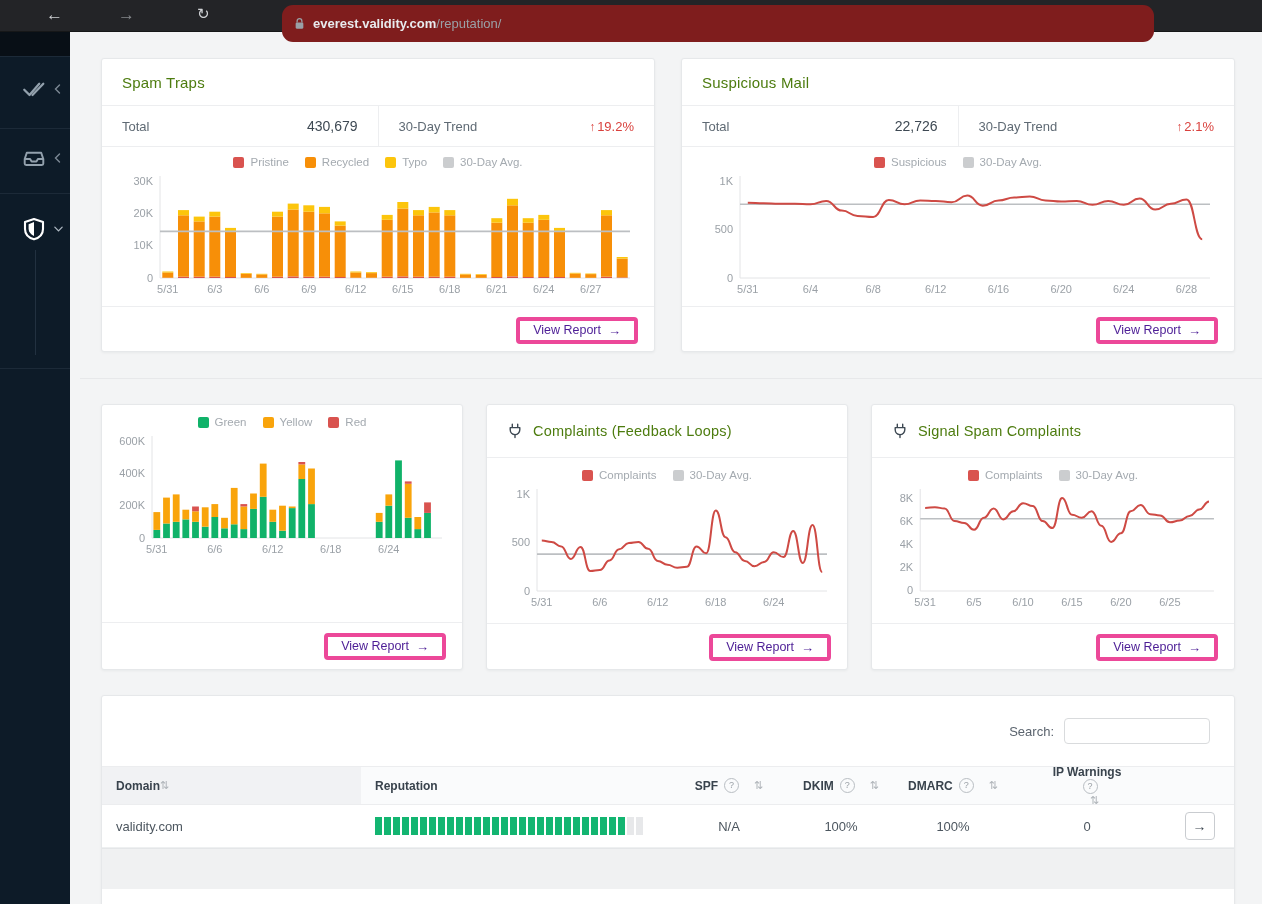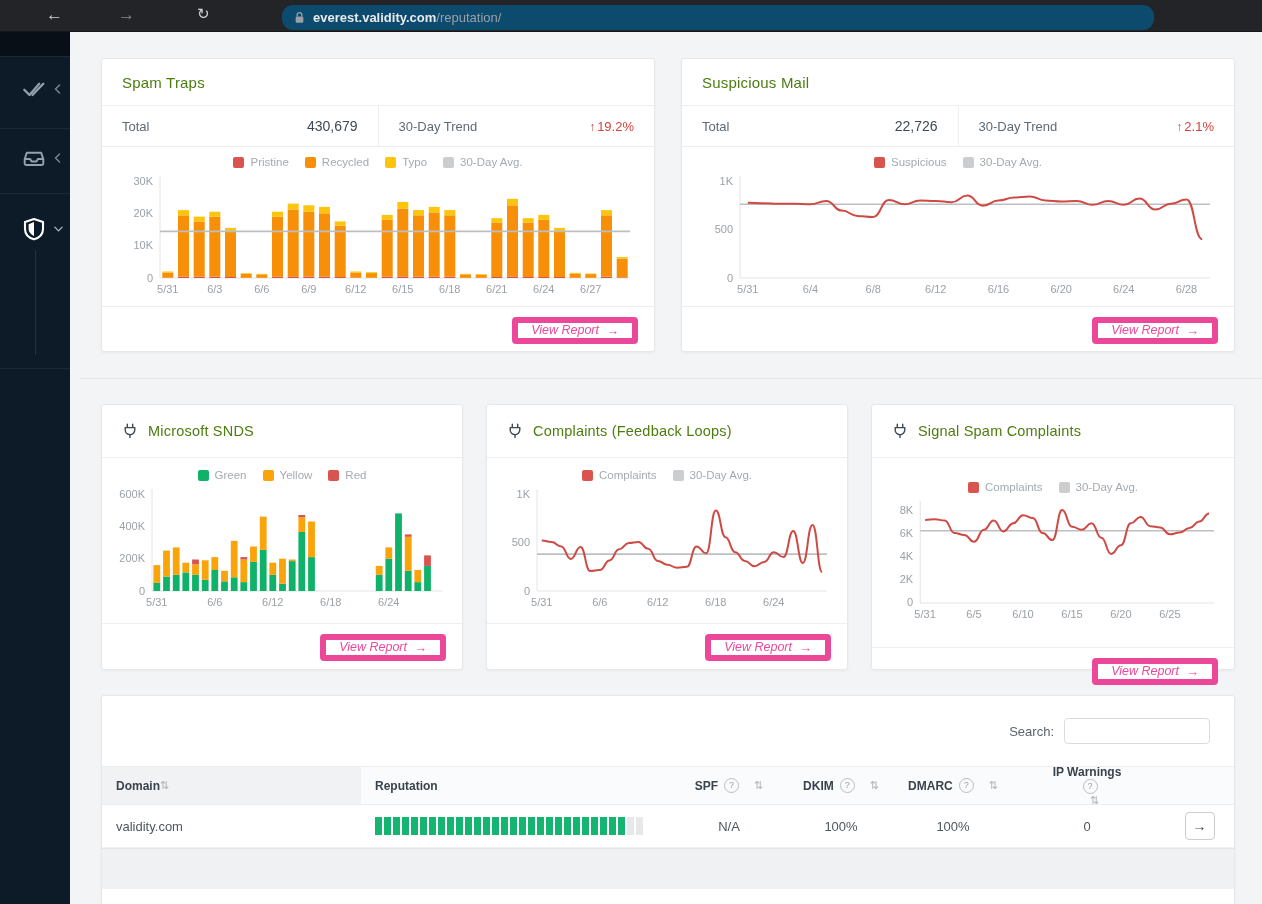--- a/index.html
+++ b/index.html
@@ -5,43 +5,43 @@
   html,body{margin:0;padding:0;}
   body{width:1262px;height:904px;position:relative;overflow:hidden;background:#f3f4f5;
        font-family:"Liberation Sans",sans-serif;-webkit-font-smoothing:antialiased;}
   
   .toolbar{position:absolute;top:0;left:0;width:1262px;height:31px;background:#232427;
            border-bottom:1px solid #161718;display:flex;align-items:center;z-index:30;}
   .tb-btn{color:#cfd1d4;font-size:17px;line-height:1;cursor:default;position:absolute;top:6px;}
   .tb-btn.back{left:46px;}
   .tb-btn.fwd{left:118px;color:#85888c;}
   .tb-btn.reload{left:197px;font-size:15px;}
-  .url-pill{position:absolute;left:282px;top:5px;width:872px;height:25px;border-radius:11px;
-            background:#0c4a6e;display:flex;align-items:center;padding:8px 12px;box-sizing:border-box;}
+  .url-pill{position:absolute;left:282px;top:5px;width:872px;height:37px;border-radius:11px;
+            background:#7f1d1d;display:flex;align-items:center;padding:8px 12px;box-sizing:border-box;}
   .url-pill .host{color:#e8eaed;font-size:13px;font-weight:bold;margin-left:8px;}
   .url-pill .path{color:#9aa0a6;font-size:13px;}
   
   .sidebar{position:absolute;left:0;top:31px;width:70px;height:873px;background:#0d1b28;z-index:20;}
   .sb-cap{position:absolute;top:0;left:0;right:0;height:25px;background:#080f16;}
   .sb-div{position:absolute;left:0;right:0;height:1px;background:#1c2a38;}
   .sb-item{position:absolute;left:0;width:70px;height:44px;cursor:pointer;}
   .sb-item svg{position:absolute;left:22px;top:0;}
   .sb-item .chev{position:absolute;left:53px;top:6px;}
   .sb-tree{position:absolute;left:35px;width:1px;background:#223140;}
   
   .main{position:absolute;left:70px;top:31px;width:1192px;height:873px;background:#f3f4f5;}
   .page-div{position:absolute;left:10px;right:0;top:347px;height:1px;background:#e7e8ea;}
   .row1{position:absolute;top:27px;left:31px;display:flex;gap:26px;}
   .row2{position:absolute;top:373px;left:31px;display:flex;gap:23px;}
   .row3{position:absolute;top:664px;left:31px;}
   .card{background:#fff;border:1px solid #e6e8ea;border-radius:3px;box-sizing:border-box;
         box-shadow:0 1px 3px rgba(20,30,40,0.05);display:flex;flex-direction:column;}
   .card.c-lg{width:554px;height:294px;}
   .card.c-sm{width:362px;height:266px;}
-  .card.c-sm.last{width:364px;gap:12px;}
+  .card.c-sm.last{width:364px;}
   .card.c-table{width:1134px;height:400px;}
   .card-h{height:46px;border-bottom:1px solid #edeef0;display:flex;align-items:center;
           padding:0 20px;flex:none;}
   .card-h.with-icon{height:52px;}
   .card-h .title{font-size:15px;color:#4d7c0f;font-weight:500;letter-spacing:.2px;}
   .card-h .plug{margin-right:10px;display:flex;}
   
   .stats{height:40px;border-bottom:1px solid #edeef0;display:flex;flex:none;}
   .stat{flex:1;display:flex;align-items:center;justify-content:space-between;padding:0 20px;}
   .stat.first{border-right:1px solid #edeef0;}
@@ -56,23 +56,23 @@
           font-size:11.5px;color:#a4aab0;flex:none;}
   .legend .lg{display:flex;align-items:center;}
   .legend i{width:11px;height:11px;border-radius:2px;display:inline-block;margin-right:6px;}
   svg.chart{width:100%;height:125px;display:block;margin-top:2px;}
   svg .tk{font-size:11px;fill:#9ba1a7;font-family:"Liberation Sans",sans-serif;}
   svg .ax{stroke:#e3e4e6;stroke-width:1;}
   svg .avg{stroke:#bcbfc2;stroke-width:1.6;}
   
   .card-f{height:46px;border-top:1px solid #edeef0;display:flex;align-items:center;
           justify-content:flex-end;padding:0 16px;flex:none;}
-  .btn-report{background:#fff;border:6px solid #ec4899;border-radius:4px;height:27px;
-              padding:0 13px;font-size:12.5px;color:#ec4899;display:flex;align-items:center;
-              cursor:pointer;font-family:"Liberation Sans",sans-serif;font-style:italic;}
+  .btn-report{background:#fff;border:4px solid #ec4899;border-radius:4px;height:27px;
+              padding:0 13px;font-size:12.5px;color:#4c1d95;display:flex;align-items:center;
+              cursor:pointer;font-family:"Liberation Sans",sans-serif;}
   .btn-report .arr{margin-left:7px;font-size:13px;}
   
   .search-row{height:70px;display:flex;align-items:center;justify-content:flex-end;
               padding:0 24px;flex:none;}
   .search-row label{font-size:13px;color:#5b646e;margin-right:10px;}
   .search-row input{width:146px;height:26px;border:1px solid #d9dbdd;border-radius:4px;
                     box-sizing:border-box;outline:none;padding:0 8px;font-size:13px;}
   .thead{height:37px;background:#fafbfc;border-top:1px solid #ecedef;border-bottom:1px solid #ecedef;
          display:flex;flex:none;}
   .th{display:flex;align-items:center;font-size:12px;font-weight:bold;color:#39434d;box-sizing:border-box;}
@@ -339,30 +339,20 @@
             <span>View Report</span>
             <span class="arr">→</span>
           </button>
       </div>
     </div>
   </div>
 
   <div class="row2">
 
     <div class="card c-sm">
-      <div class="card-h with-icon">
-        <span class="plug">
-          <svg width="16" height="16" viewBox="0 0 16 16">
-              <path d="M5.3 1.2 v3.2 M10.7 1.2 v3.2" stroke="#3e4953" stroke-width="1.4" fill="none" stroke-linecap="round"></path>
-              <path d="M3.2 4.6 h9.6 v2.2 a4.8 4.8 0 0 1 -9.6 0 Z" fill="none" stroke="#3e4953" stroke-width="1.4" stroke-linejoin="round"></path>
-              <path d="M8 11.8 v2.8" stroke="#3e4953" stroke-width="1.4" stroke-linecap="round"></path>
-            </svg>
-        </span>
-        <span class="title" style="font-size:14.5px">Microsoft SNDS</span>
-      </div>
       <div class="chart-wrap">
         <div class="legend">
             <span class="lg"><i style="background:#10b269"></i>Green</span>
             <span class="lg"><i style="background:#f9a40b"></i>Yellow</span>
             <span class="lg"><i style="background:#d9534f"></i>Red</span>
           </div>
         <svg class="chart" preserveAspectRatio="none" viewBox="0 0 336 125">
             <line class="ax" x1="38" y1="3" x2="38" y2="105"></line>
             <line class="ax" x1="38" y1="105" x2="328" y2="105"></line>
             <text class="tk" text-anchor="end" x="31" y="108.5">0</text>

